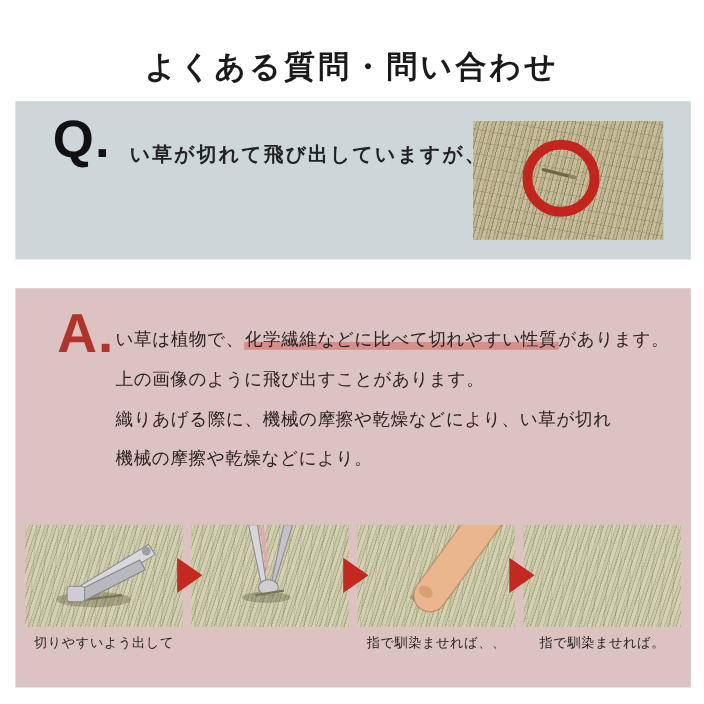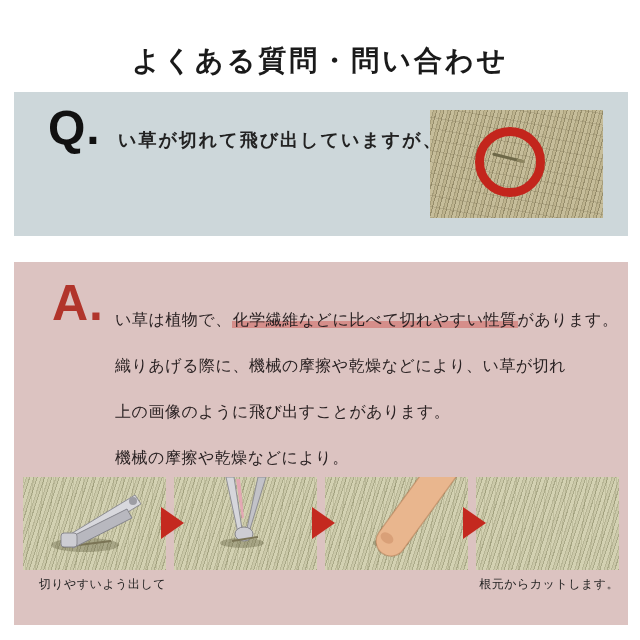--- a/index.html
+++ b/index.html
@@ -58,40 +58,40 @@
     background:#dcc3c1;
   }
   .a-label{
     position:absolute;left:38px;top:12px;
     font-size:50px;font-weight:bold;color:#b1342b;letter-spacing:1px;
   }
   .a-text{
     position:absolute;left:91px;top:30px;width:510px;
     font-size:16px;color:#2a2223;letter-spacing:0.5px;
   }
-  .a-text p{margin:10px;line-height:36px;white-space:nowrap;}
+  .a-text p{margin:0;line-height:36px;white-space:nowrap;}
   .hl{
     background:linear-gradient(to bottom, rgba(0,0,0,0) 56%, #d58e8a 56%);
     padding:0 1px;
   }
 
   
   .steps{
     position:absolute;left:0;top:215px;width:614px;
     display:flex;justify-content:center;gap:8px;
   }
   .step{position:relative;width:143px;}
   .step-photo{
     position:relative;width:143px;height:93px;overflow:hidden;
     background:
       repeating-linear-gradient(95deg, rgba(110,110,70,0.18) 0 1px, rgba(0,0,0,0) 1px 10px),
       repeating-linear-gradient(108deg, #d3d1b2 0 3px, #b7b595 3px 4px, #cbc9a9 4px 6px, #abaa89 6px 7px);
   }
   .caption{
-    margin:6px 0 0 0;text-align:right;
+    margin:6px 0 0 0;text-align:center;
     font-size:12px;color:#1f1f1f;letter-spacing:0.5px;white-space:nowrap;
   }
   .arrow{
     position:absolute;right:-18px;top:30px;z-index:3;
     width:0;height:0;
     border-left:23px solid #c4291f;
     border-top:16px solid transparent;
     border-bottom:16px solid transparent;
   }
   .step-photo svg{position:absolute;left:0;top:0;}
@@ -111,22 +111,22 @@
     <div class="q-photo">
       <div class="q-strand"></div>
       <div class="q-circle"></div>
     </div>
   </section>
 
   <section class="a-box">
     <span class="a-label">A.</span>
     <div class="a-text">
       <p><span>い草は植物で、</span><span class="hl">化学繊維などに比べて切れやすい性質</span><span>があります。</span></p>
+      <p>上の画像のように飛び出すことがあります。</p>
       <p>織りあげる際に、機械の摩擦や乾燥などにより、い草が切れ</p>
-      <p>上の画像のように飛び出すことがあります。</p>
       <p>機械の摩擦や乾燥などにより。</p>
     </div>
 
     <div class="steps">
 
       <div class="step">
         <div class="step-photo">
           <svg width="143" height="93" viewBox="0 0 143 93">
             <ellipse cx="62" cy="68" rx="34" ry="7" fill="rgba(90,85,55,0.35)"></ellipse>
             <line x1="40" y1="70" x2="88" y2="64" stroke="#7a7455" stroke-width="2"></line>
@@ -157,23 +157,24 @@
       <div class="step">
         <div class="step-photo">
           <svg width="143" height="93" viewBox="0 0 143 93">
             <ellipse cx="66" cy="66" rx="18" ry="5" fill="rgba(90,85,55,0.35)"></ellipse>
             <rect x="78" y="-34" width="30" height="122" rx="15" fill="#e9b68e" transform="rotate(36 93 27)"></rect>
             <rect x="78" y="-34" width="30" height="122" rx="15" fill="none" stroke="rgba(150,90,50,0.35)" stroke-width="1.5" transform="rotate(36 93 27)"></rect>
             <ellipse cx="62" cy="61" rx="7" ry="5" fill="#d9a078" transform="rotate(35 62 61)"></ellipse>
           </svg>
         </div>
         <div class="arrow"></div>
+        <p class="caption">指で馴染ませれば、、</p>
       </div>
 
       <div class="step">
         <div class="step-photo"></div>
-        <p class="caption">根元からカットします。</p>
+        <p class="caption">指で馴染ませれば。</p>
       </div>
 
     </div>
   </section>
 
 </div>
 
 </body></html>

